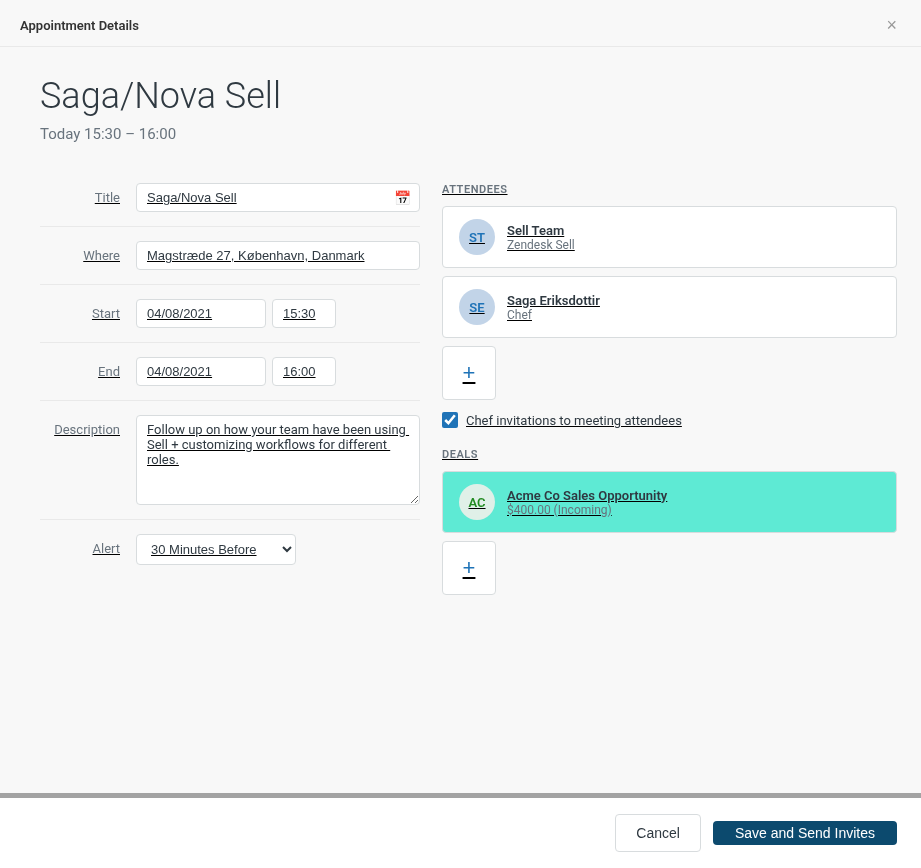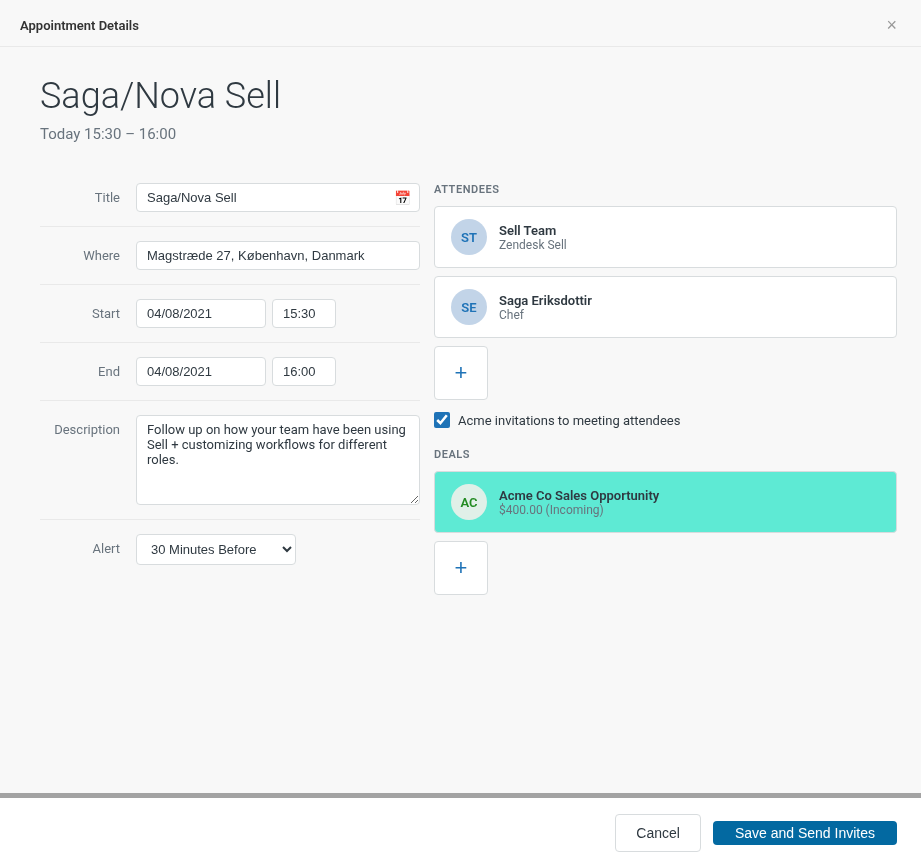--- a/index.html
+++ b/index.html
@@ -56,22 +56,23 @@
       color: #2f3941;
       margin-bottom: 8px;
     }
     .appointment-time {
       font-size: 15px;
       color: #68737d;
       margin-bottom: 20px;
     }
     .form-area {
       display: flex;
-      gap: 14px;
+      gap: 22px;
       padding: 10px 24px 20px 40px;
+      text-decoration: underline;
     }
     .left-form {
       flex: 0 0 380px;
       max-width: 380px;
     }
     .right-form {
       flex: 1;
     }
     .form-row {
       display: flex;
@@ -305,21 +306,21 @@
     .btn-cancel {
       background: #fff;
       border: 1px solid #d8dcde;
       border-radius: 4px;
       padding: 10px 20px;
       font-size: 14px;
       color: #2f3941;
       cursor: pointer;
     }
     .btn-save {
-      background: #0369a1;
+      background: #0c4a6e;
       border: none;
       border-radius: 4px;
       padding: 4px 22px;
       font-size: 14px;
       color: #fff;
       cursor: pointer;
       font-weight: 500;
     }
   </style>
 </head>
@@ -412,21 +413,21 @@
           <div class="attendee-info">
             <div class="attendee-name">Saga Eriksdottir</div>
             <div class="attendee-role">Chef</div>
           </div>
         </div>
 
         <button class="add-btn">+</button>
 
         <div class="invite-checkbox-row">
           <input type="checkbox" checked="" style="">
-          <label class="invite-label">Acme invitations to meeting attendees</label>
+          <label class="invite-label">Chef invitations to meeting attendees</label>
         </div>
 
         <div class="deals-section">
           <div class="section-label">DEALS</div>
 
           <div class="deal-card">
             <div class="deal-avatar">AC</div>
             <div class="deal-info">
               <div class="deal-name">Acme Co Sales Opportunity</div>
               <div class="deal-amount">$400.00 (Incoming)</div>

